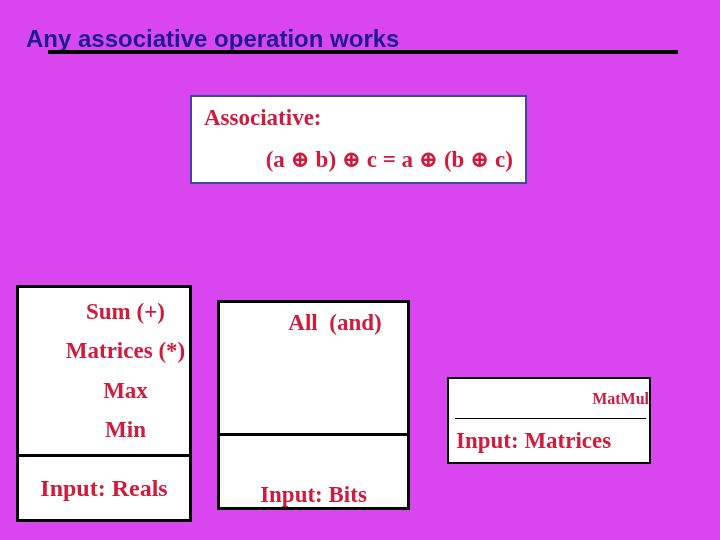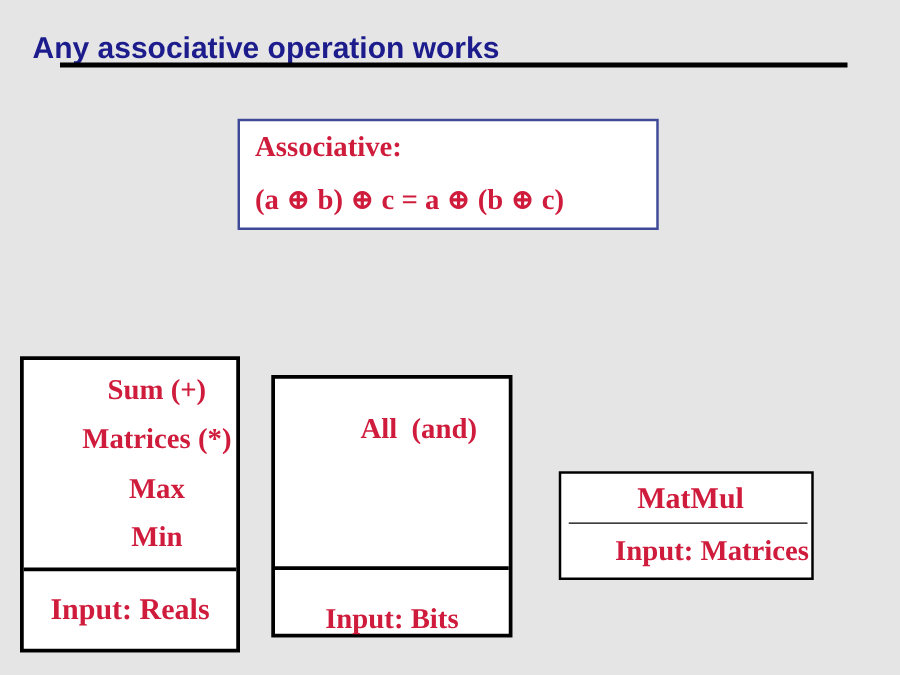--- a/index.html
+++ b/index.html
@@ -1,21 +1,21 @@
 <!DOCTYPE html>
 <html><head>
 <meta charset="utf-8">
 <style>
   * { margin: 0; padding: 0; box-sizing: border-box; }
   html, body { width: 720px; height: 540px; background: #ffffff; overflow: hidden; }
   .slide {
     position: relative;
     width: 720px;
     height: 540px;
-    background: #e5e5e5;
+    background: #d946ef;
     font-family: "Liberation Serif", "DejaVu Serif", serif;
   }
   .slide-title {
     position: absolute;
     left: 26px;
     top: 27px;
     font-family: "Liberation Sans", "DejaVu Sans", sans-serif;
     font-weight: bold;
     font-size: 24px;
     line-height: 24px;
@@ -40,21 +40,21 @@
     background: #ffffff;
     display: flex;
     flex-direction: column;
     justify-content: space-between;
     padding: 8px 12px 9px 12px;
     color: #d01c3c;
     font-weight: bold;
     font-size: 23px;
     line-height: 26px;
   }
-  .assoc-formula { white-space: nowrap; }
+  .assoc-formula { white-space: nowrap; text-align: right; }
   .op-box {
     position: absolute;
     background: #ffffff;
     border: 3px solid #000000;
     display: flex;
     flex-direction: column;
     color: #d01c3c;
     font-weight: bold;
   }
   .reals-box { left: 16px; top: 285px; width: 176px; height: 237px; }
@@ -70,52 +70,50 @@
     line-height: 30px;
     padding-left: 43px;
   }
   .bits-box .ops-section {
     flex: none;
     height: 130px;
     justify-content: flex-start;
     padding-top: 5px;
     gap: 17px;
     white-space: pre;
-    margin-top: 20px;
   }
   .box-divider { height: 0; border-top: 3px solid #000000; }
   .mats-box .box-divider { border-top-width: 1px; margin: 0 3px 0 6px; }
   .input-section {
     display: flex;
     flex-direction: column;
     align-items: center;
     justify-content: center;
     text-align: center;
     font-size: 24px;
     line-height: 25px;
   }
   .reals-box .input-section { height: 62px; }
   .bits-box .input-section { flex: 1; font-size: 23px; justify-content: flex-end; }
   .mats-box .ops-section {
     flex: none;
     height: 39px;
-    align-items: center;
+    align-items: flex-end;
     justify-content: center;
     padding-left: 7px;
-    font-size: 24px;
+    font-size: 16px;
     line-height: 24px;
   }
   .mats-box .input-section {
     flex: 1;
     align-items: flex-start;
     justify-content: center;
     padding-left: 7px;
     text-align: left;
     font-size: 23px;
-    margin-left: 36px;
   }
 </style>
 </head>
 <body>
 
 <div class="slide">
 
   <div class="slide-title">Any associative operation works</div>
   <div class="title-underline"></div>
 

